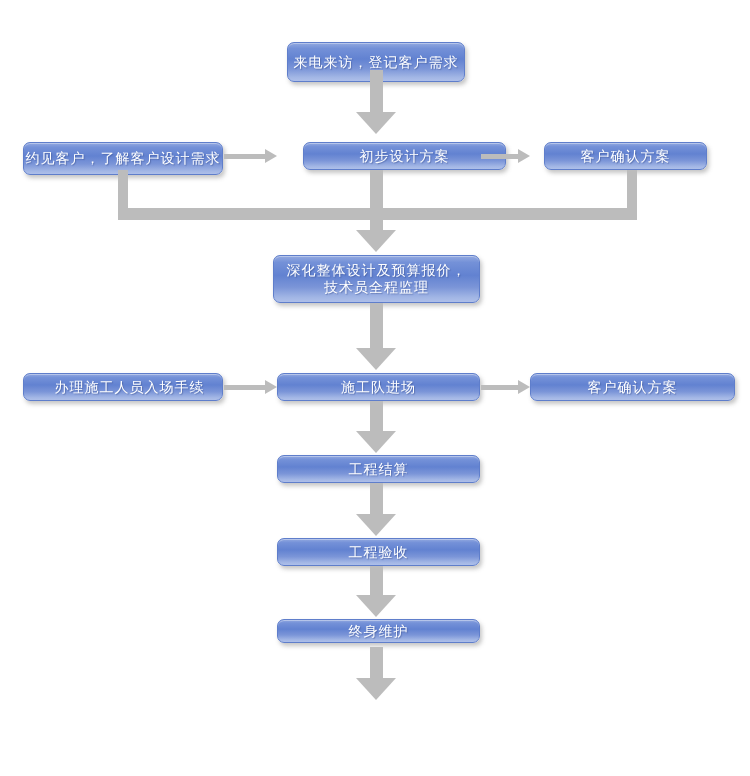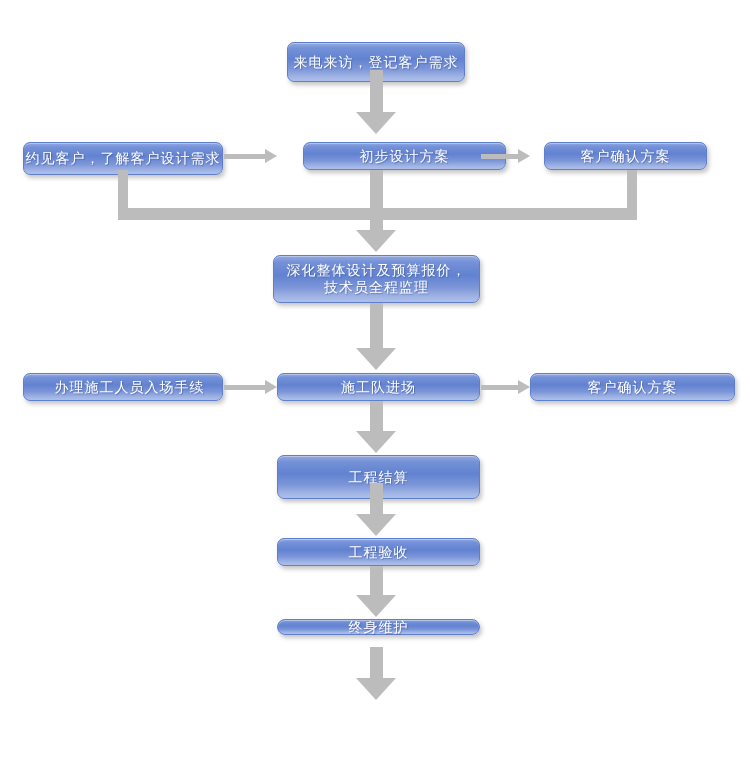--- a/index.html
+++ b/index.html
@@ -145,39 +145,39 @@
   <div class="arrow-right" style="left:481px;top:380px;width:49px;">
     <div class="ar-shaft"></div>
     <div class="ar-head"></div>
   </div>
 
   <div class="arrow-down" style="left:356px;top:401px;height:52px;">
     <div class="ad-shaft"></div>
     <div class="ad-head"></div>
   </div>
 
-  <div class="node" style="left:277px;top:455px;width:203px;height:44px;">
+  <div class="node" style="left:277px;top:455px;width:203px;height:28px;">
     <span class="node-label">工程结算</span>
   </div>
 
   <div class="arrow-down" style="left:356px;top:483px;height:53px;">
     <div class="ad-shaft"></div>
     <div class="ad-head"></div>
   </div>
 
   <div class="node" style="left:277px;top:538px;width:203px;height:28px;">
     <span class="node-label">工程验收</span>
   </div>
 
   <div class="arrow-down" style="left:356px;top:566px;height:51px;">
     <div class="ad-shaft"></div>
     <div class="ad-head"></div>
   </div>
 
-  <div class="node" style="left:277px;top:619px;width:203px;height:16px;border-radius:9px;">
+  <div class="node" style="left:277px;top:619px;width:203px;height:24px;">
     <span class="node-label">终身维护</span>
   </div>
 
   <div class="arrow-down" style="left:356px;top:647px;height:53px;">
     <div class="ad-shaft"></div>
     <div class="ad-head"></div>
   </div>
 
 
 </div>

